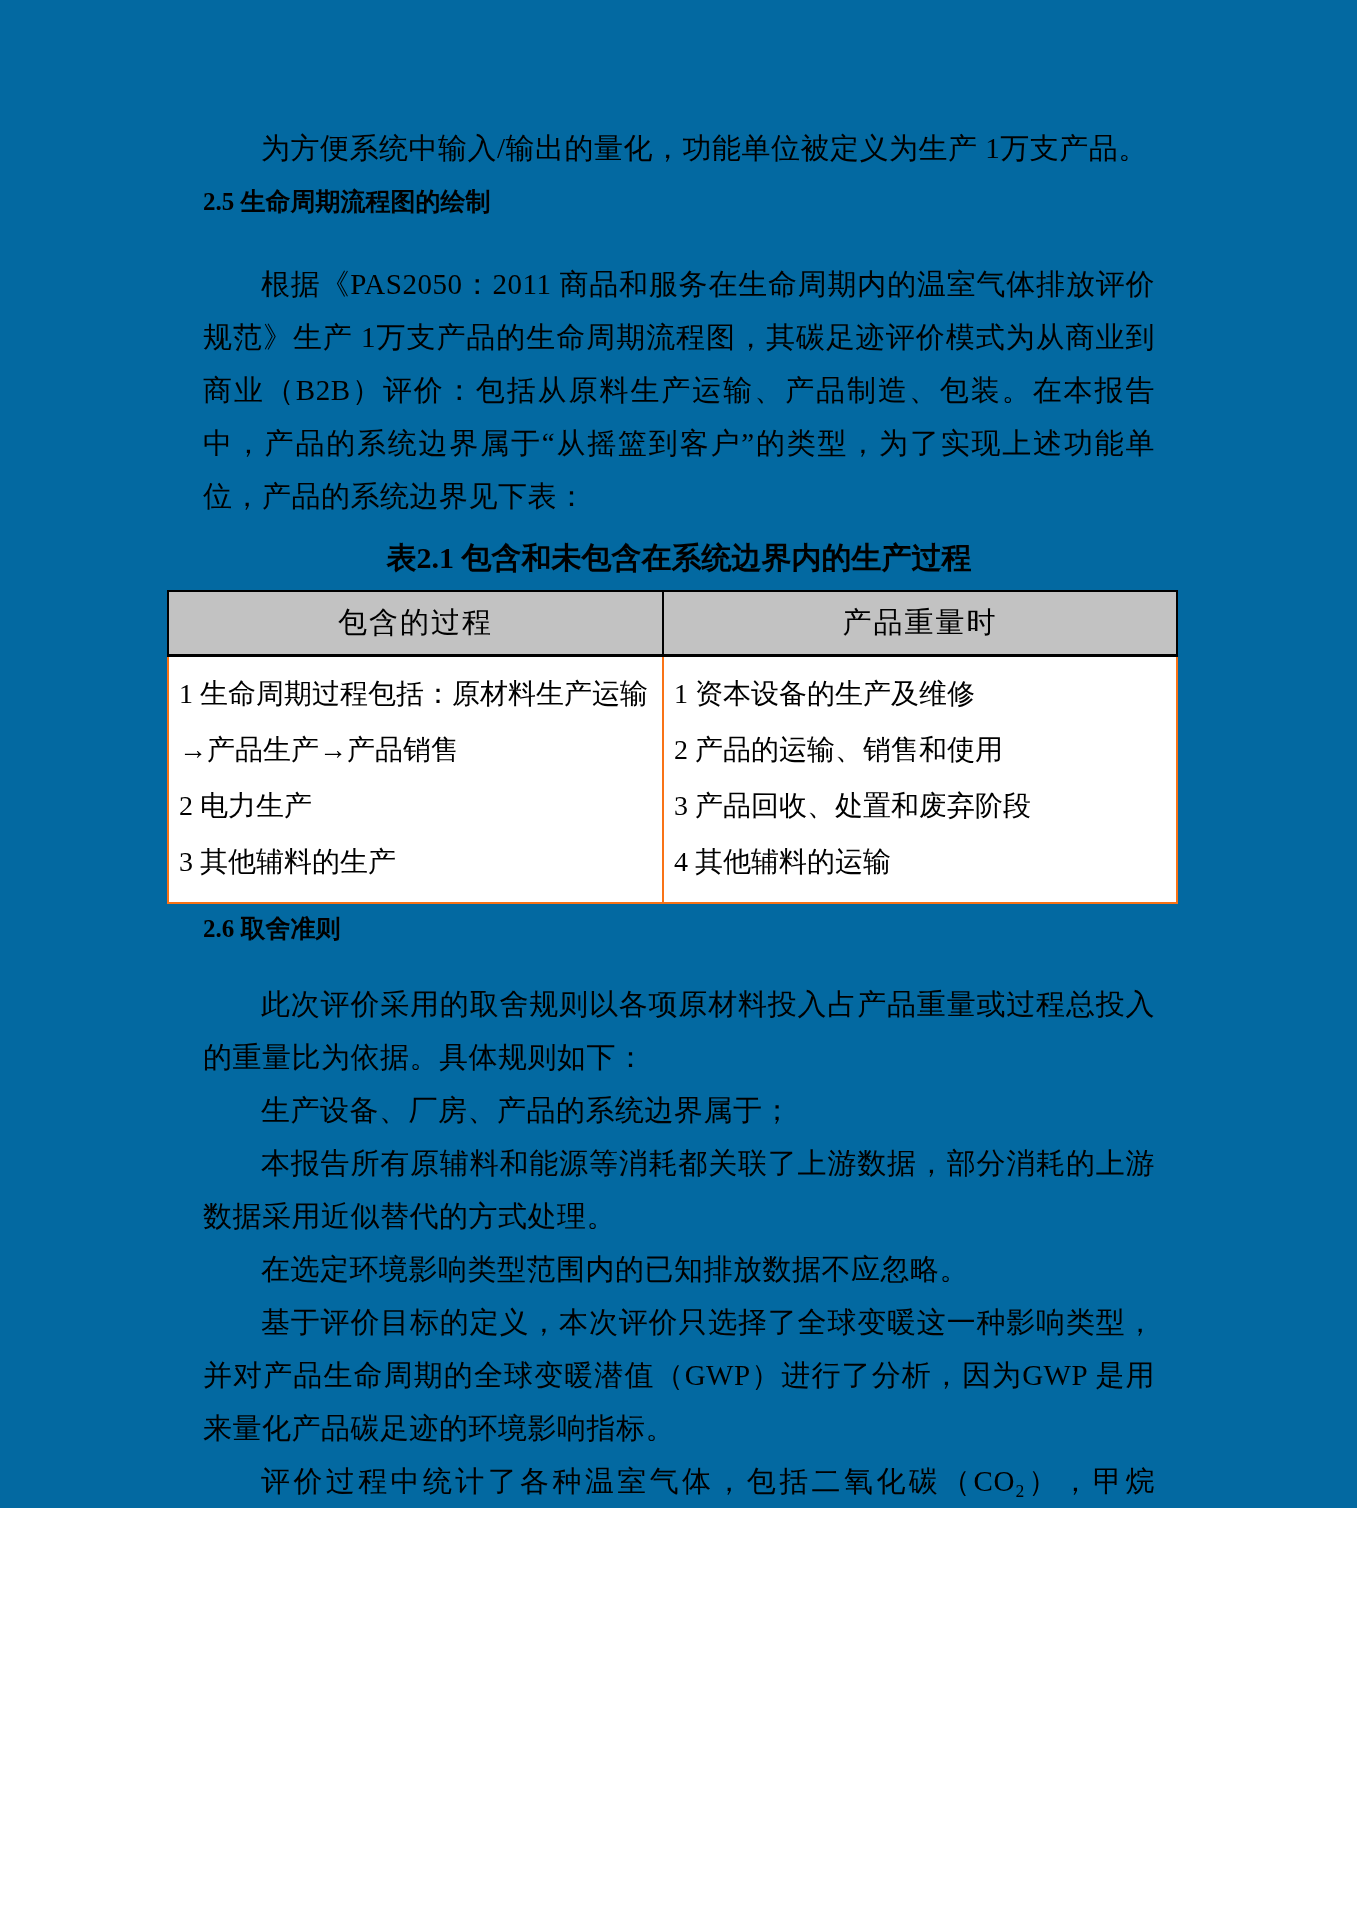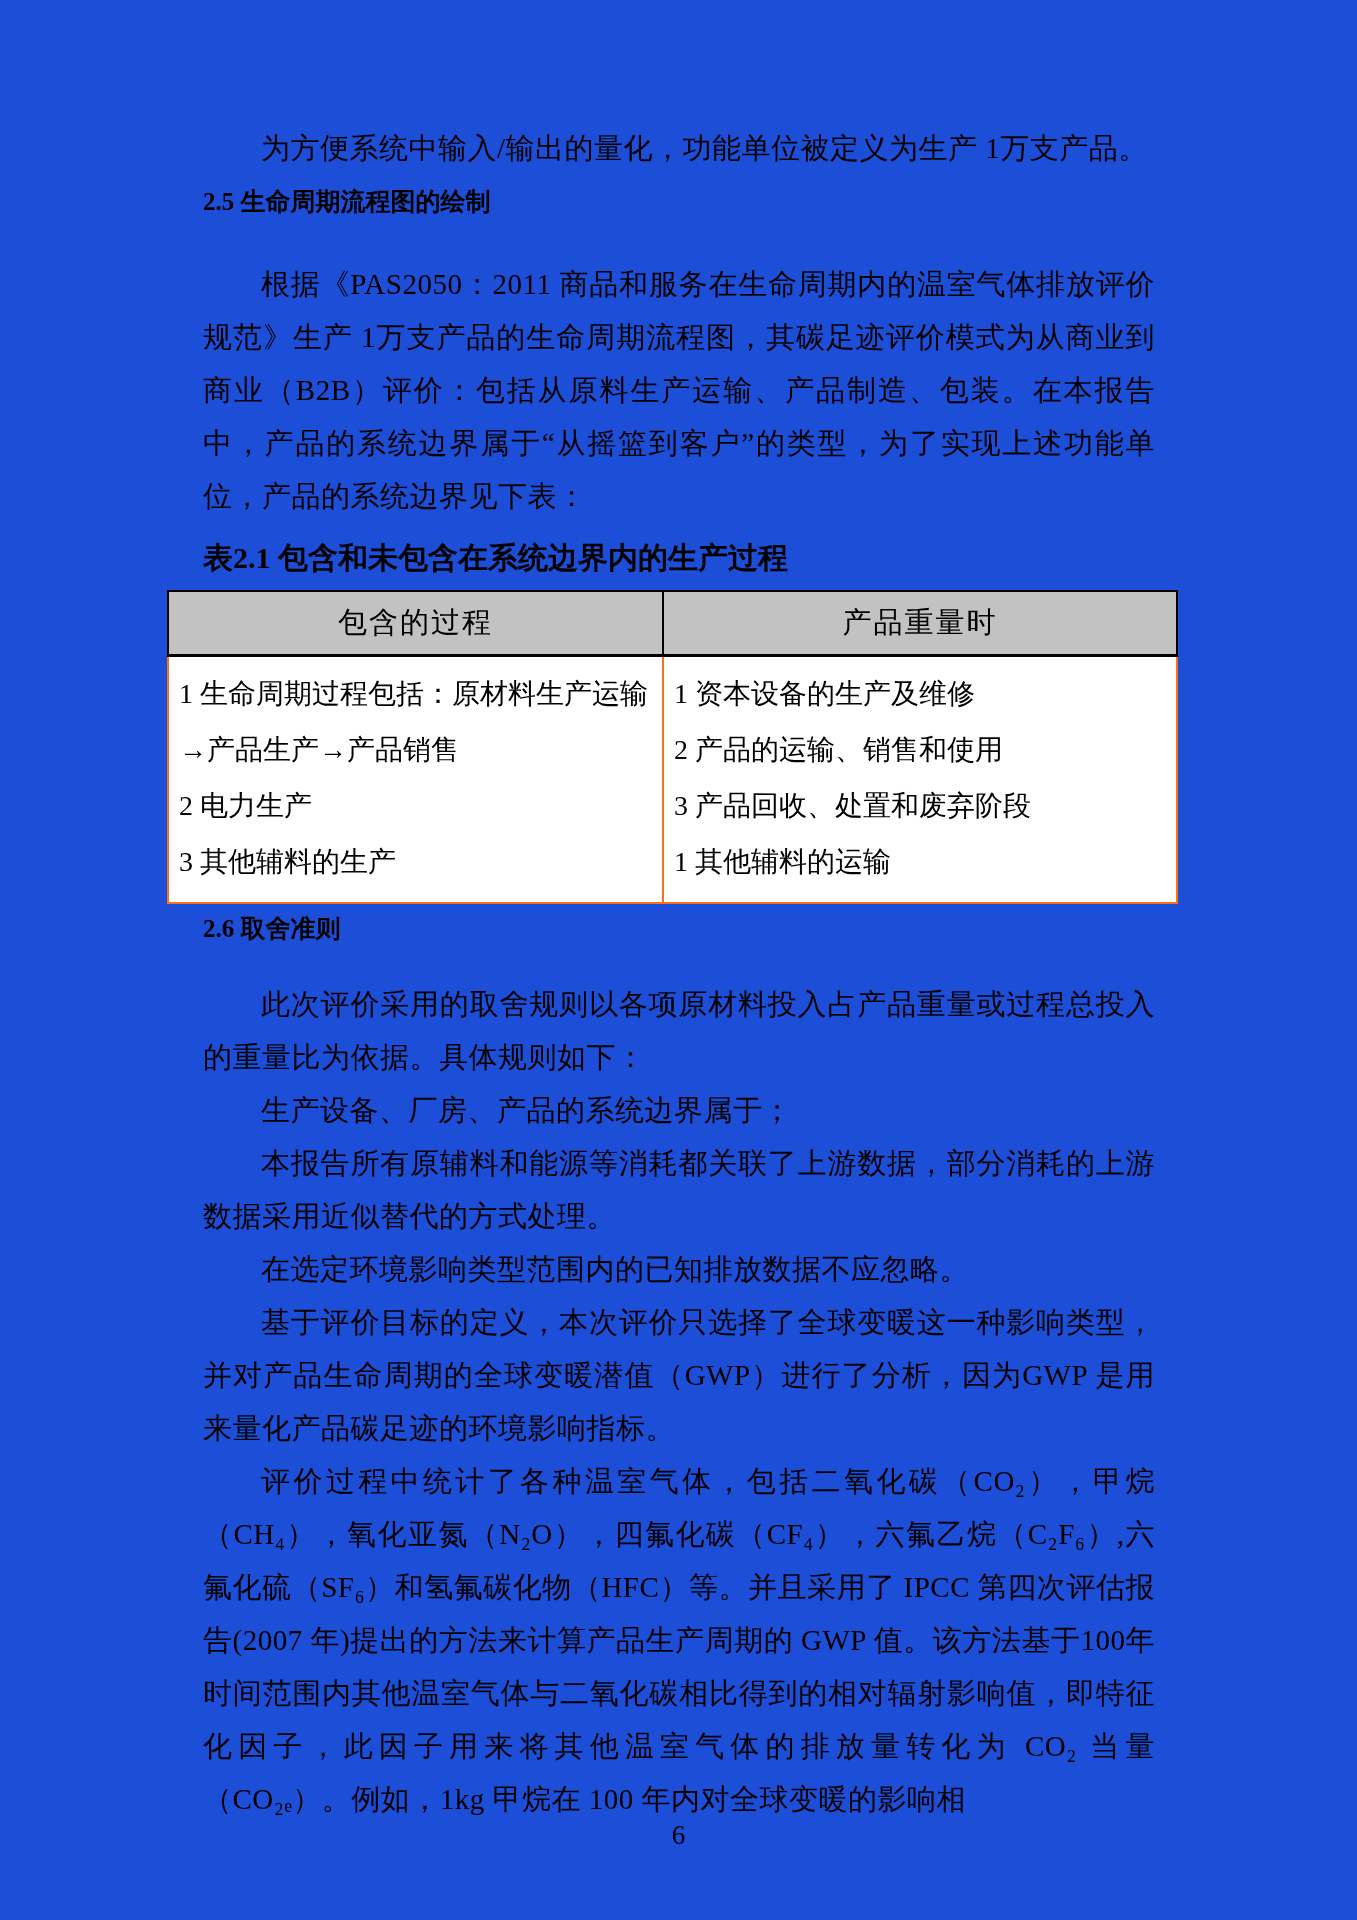--- a/index.html
+++ b/index.html
@@ -1,20 +1,20 @@
 <!DOCTYPE html>
 <html lang="zh"><head>
 <meta charset="utf-8">
 <style>
   html, body { margin: 0; padding: 0; background: #ffffff; }
   .page {
     position: relative;
     width: 1357px;
-    height: 1920px;
-    background: #1d4ed8;
+    height: 1508px;
+    background: #0369a1;
     color: #000000;
     font-family: "Liberation Serif", "DejaVu Serif", "DejaVu Sans", serif;
     overflow: hidden;
   }
   .text-block {
     position: absolute;
     left: 203px;
     top: 122px;
     width: 952px;
   }
@@ -33,21 +33,21 @@
     font-weight: bold;
     text-align: left;
   }
   .heading-25 { margin-bottom: 30px; }
   .heading-26 { margin-top: 4px; line-height: 42px; margin-bottom: 28px; }
   .table-caption {
     margin: 8px 0 6px 0;
     font-size: 30px;
     line-height: 53px;
     font-weight: bold;
-    text-align: left;
+    text-align: center;
     text-indent: 0;
   }
   table.boundary-table {
     border-collapse: collapse;
     table-layout: fixed;
     margin-left: -36px;
     width: 1009px;
     background: #ffffff;
   }
   table.boundary-table col.col-included { width: 495px; }
@@ -110,21 +110,21 @@
         <tr>
           <td>
             <div class="cell-item">1 生命周期过程包括：原材料生产运输→产品生产→产品销售</div>
             <div class="cell-item">2 电力生产</div>
             <div class="cell-item">3 其他辅料的生产</div>
           </td>
           <td>
             <div class="cell-item">1 资本设备的生产及维修</div>
             <div class="cell-item">2 产品的运输、销售和使用</div>
             <div class="cell-item">3 产品回收、处置和废弃阶段</div>
-            <div class="cell-item">1 其他辅料的运输</div>
+            <div class="cell-item">4 其他辅料的运输</div>
           </td>
         </tr>
       </tbody>
     </table>
 
     <h2 class="heading heading-26">2.6 取舍准则</h2>
 
     <p class="para">此次评价采用的取舍规则以各项原材料投入占产品重量或过程总投入的重量比为依据。具体规则如下：</p>
     <p class="para">生产设备、厂房、产品的系统边界属于；</p>
     <p class="para">本报告所有原辅料和能源等消耗都关联了上游数据，部分消耗的上游数据采用近似替代的方式处理。</p>

